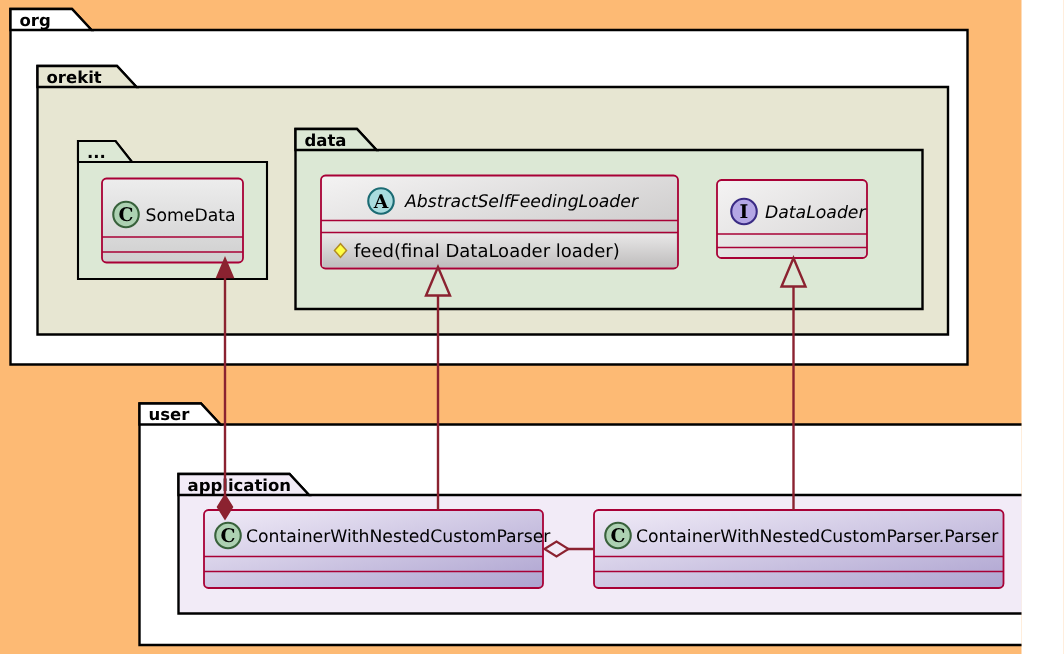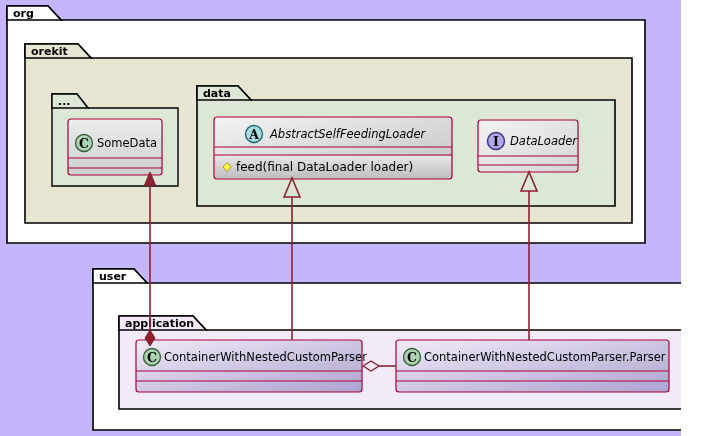--- a/index.html
+++ b/index.html
@@ -7,21 +7,21 @@
     padding: 0;
     background: #ffffff;
   }
   body {
     font-family: "DejaVu Sans", sans-serif;
   }
   #canvas {
     position: relative;
     width: 681px;
     height: 436px;
-    background: #c4b5fd;
+    background: #fdba74;
     overflow: hidden;
   }
   svg#diagram {
     position: absolute;
     left: 0;
     top: 0;
     width: 709px;
     height: 436px;
   }
   .pkg-label {

